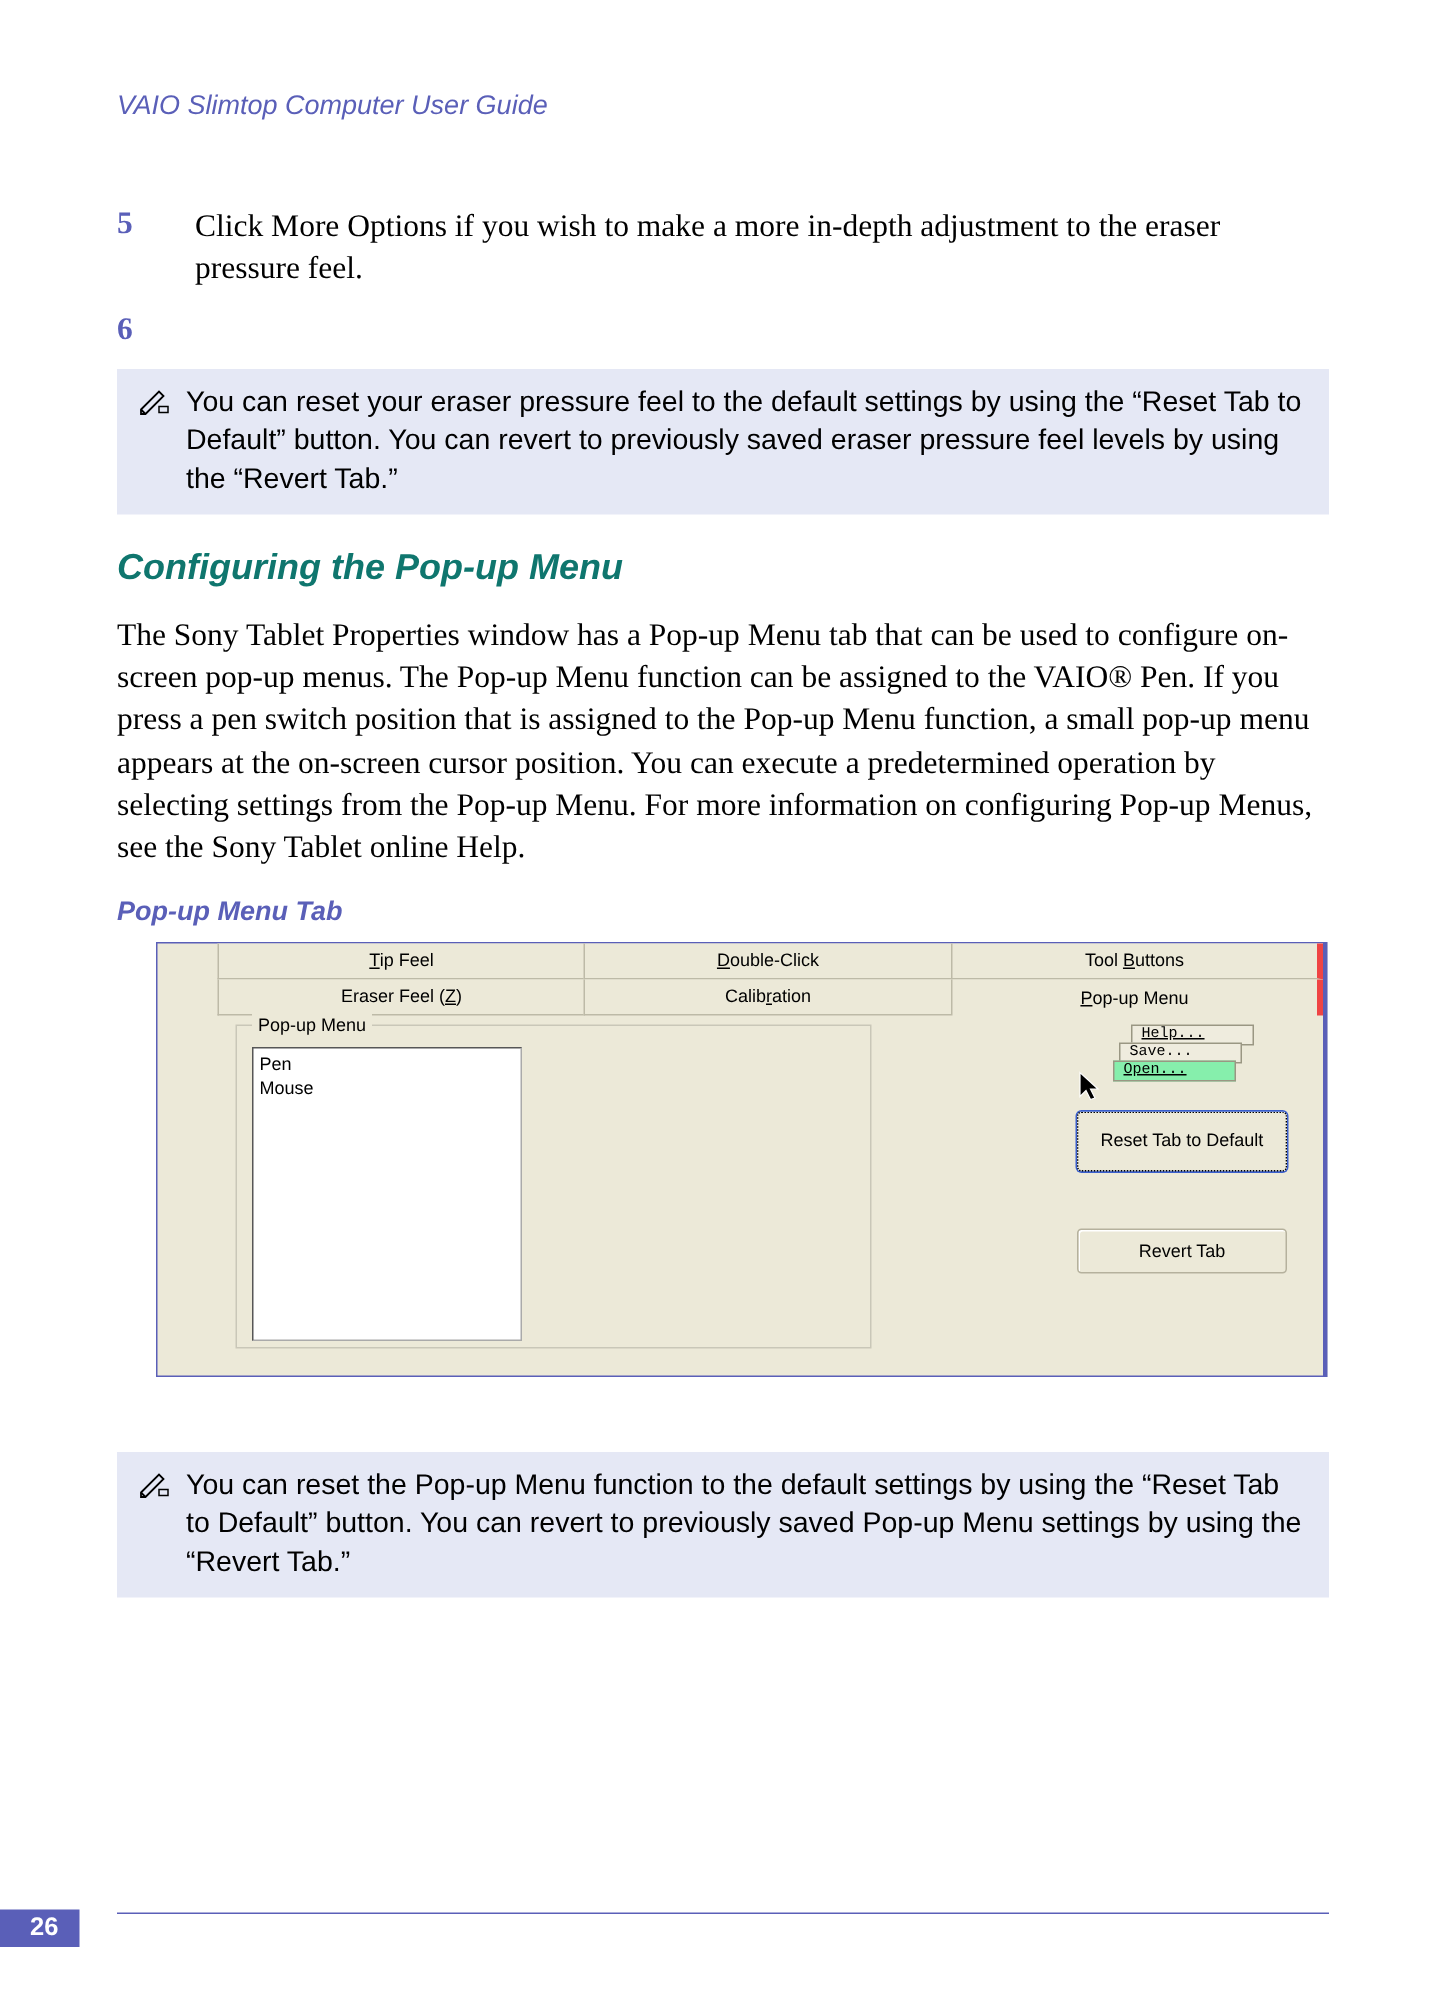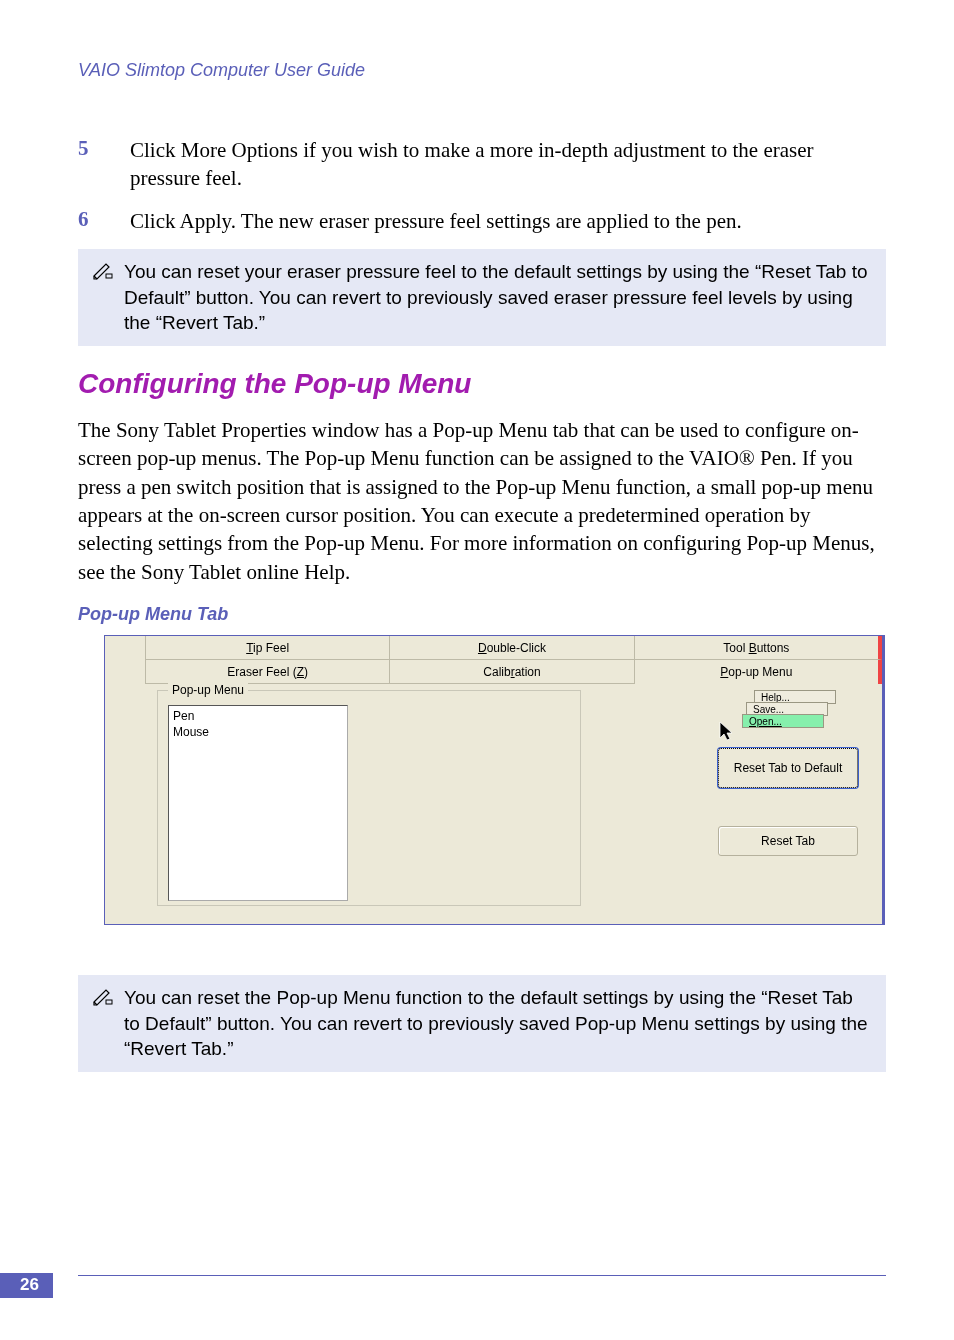--- a/index.html
+++ b/index.html
@@ -53,22 +53,22 @@
     font-size: 19px;
     line-height: 1.35;
     color: #000;
     flex: 1;
     padding-left: 4px;
   }
   .section-title {
     font-family: Arial, Helvetica, sans-serif;
     font-style: italic;
     font-weight: bold;
-    color: #a21caf;
-    font-size: 28px;
+    color: #0f766e;
+    font-size: 24px;
     margin: 18px 0 16px 0;
   }
   .body-para {
     font-size: 21px;
     line-height: 1.35;
     margin-bottom: 18px;
   }
   .img-caption {
     font-family: Arial, Helvetica, sans-serif;
     font-style: italic;
@@ -189,20 +189,21 @@
   .thumb {
     position: absolute;
     width: 82px;
     height: 14px;
     background: #efecde;
     border: 1px solid #9a9783;
     font-size: 10px;
     display: flex;
     align-items: center;
     padding-left: 6px;
+    font-family: Liberation Mono, monospace;
   }
   .thumb.underline { text-decoration: underline; }
   .cursor-arrow {
     position: absolute;
     left: 0;
     top: 30px;
   }
   .winbtn.default {
     border: 1px dotted #000;
     box-shadow: 0 0 0 1px #3a5fcd;
@@ -238,21 +239,20 @@
 
   <div class="guide-header">VAIO Slimtop Computer User Guide</div>
 
   <div class="step-row">
     <div class="step-num">5</div>
     <div class="step-text">Click More Options if you wish to make a more in-depth adjustment to the eraser pressure feel.</div>
   </div>
 
   <div class="step-row">
     <div class="step-num">6</div>
-    <div class="step-text">Click Apply. The new eraser pressure feel settings are applied to the pen.</div>
   </div>
 
   <div class="note-box">
     <div class="note-icon">
       <svg width="22" height="18" viewBox="0 0 22 18">
         <path d="M2 14 L14 2 L17 5 L5 17 L2 17 Z" fill="none" stroke="#000" stroke-width="1.2"></path>
         <path d="M2 14 L5 17" stroke="#000" stroke-width="1.2"></path>
         <rect x="14" y="12" width="6" height="4" fill="none" stroke="#000" stroke-width="1"></rect>
       </svg>
     </div>
@@ -302,21 +302,21 @@
         <div class="stacked-thumbs">
           <div class="thumb underline" style="left:36px; top:0;">Help...</div>
           <div class="thumb" style="left:28px; top:12px;">Save...</div>
           <div class="thumb underline" style="left:24px; top:24px; background:#86efac;">Open...</div>
           <svg class="cursor-arrow" width="18" height="22" viewBox="0 0 18 22">
             <path d="M2 2 L2 18 L6 14 L9 20 L12 19 L9 13 L14 13 Z" fill="#000" stroke="#fff" stroke-width="0.8"></path>
           </svg>
         </div>
         <div class="winbtn default" style="height:40px; font-size:12px; text-align:center; line-height:1.2; padding:4px;">Reset Tab to Default</div>
         <div style="height:18px"></div>
-        <div class="winbtn" style="height:30px;">Reset Tab</div>
+        <div class="winbtn" style="height:30px;">Revert Tab</div>
       </div>
 
     </div>
   </div>
 
   <div style="height:14px"></div>
 
   <div class="note-box">
     <div class="note-icon">
       <svg width="22" height="18" viewBox="0 0 22 18">

